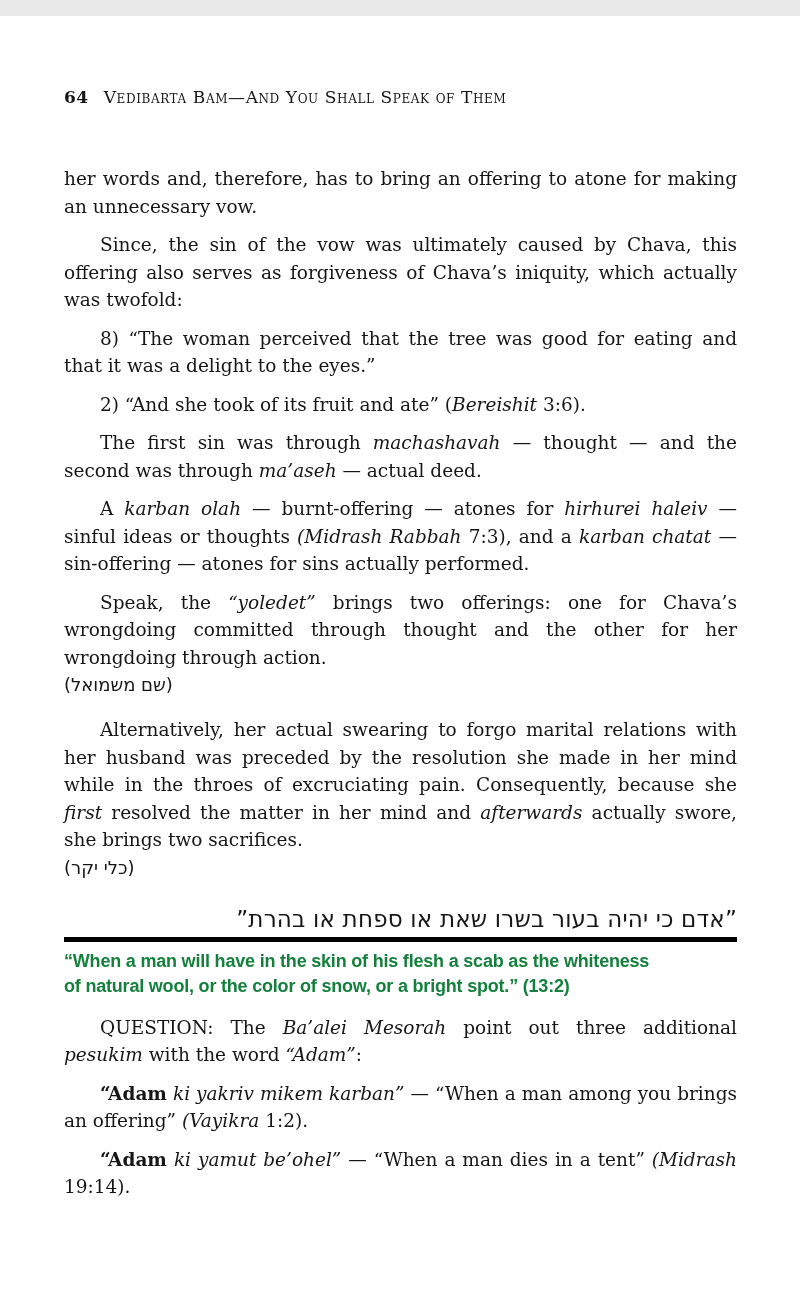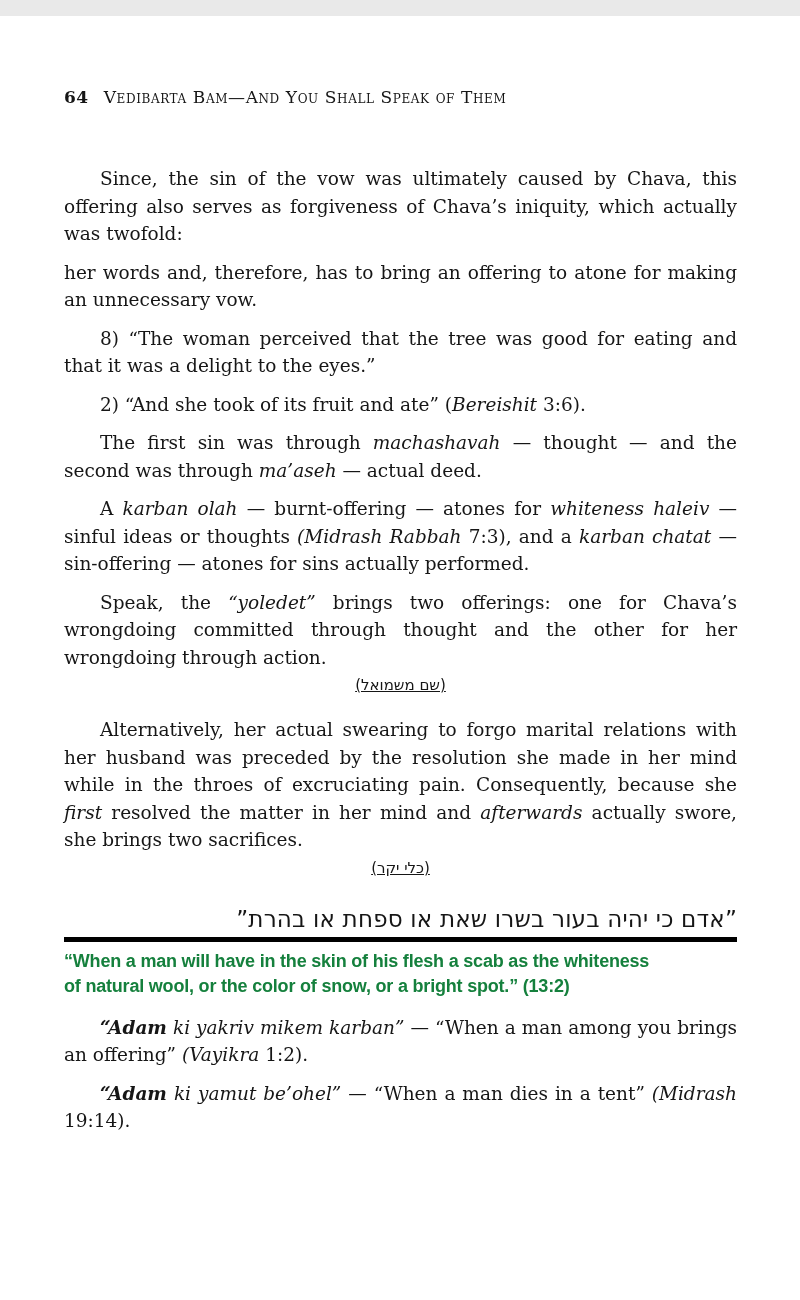--- a/index.html
+++ b/index.html
@@ -39,30 +39,29 @@
   .body-para {
     font-family: "DejaVu Serif", serif;
     font-size: 18.5px;
     line-height: 27.5px;
     text-align: justify;
     text-indent: 36px;
     margin: 0 0 11px 0;
   }
   .no-indent { text-indent: 0; }
   .seg-i  { font-style: italic; }
-  .seg-bi { font-weight: bold; font-style: italic; }
+  .seg-bi { font-weight: bold; }
   
   .attribution {
     font-family: "DejaVu Sans", sans-serif;
-    font-size: 15px;
+    font-size: 18px;
     line-height: 18px;
-    text-align: center;
+    text-align: left;
     direction: rtl;
     margin: -6px 0 18px 0;
-    text-decoration: underline;
   }
   .extra-gap { margin-bottom: 22px; }
   
   .section-heading-he {
     font-family: "DejaVu Sans", sans-serif;
     font-weight: normal;
     font-size: 23px;
     line-height: 28px;
     text-align: right;
     direction: rtl;
@@ -90,45 +89,46 @@
 <body>
 
 <div class="page" style="background: rgb(255, 255, 255); color: rgb(22, 22, 22);">
 
   <header class="running-head">
     <span class="page-num">64</span><span class="book-title">Vedibarta Bam—And You Shall Speak of Them</span>
   </header>
 
   <main>
 
+    <p class="body-para no-indent"><span>her words and, therefore, has to bring an offering to atone for making an unnecessary vow.</span></p>
+
     <p class="body-para"><span>Since, the sin of the vow was ultimately caused by Chava, this offering also serves as forgiveness of Chava’s iniquity, which actually was twofold:</span></p>
-
-    <p class="body-para no-indent"><span>her words and, therefore, has to bring an offering to atone for making an unnecessary vow.</span></p>
 
     <p class="body-para"><span>8) “The woman perceived that the tree was good for eating and that it was a delight to the eyes.”</span></p>
 
     <p class="body-para"><span>2) “And she took of its fruit and ate” (</span><span class="seg-i">Bereishit</span><span> 3:6).</span></p>
 
     <p class="body-para"><span>The first sin was through </span><span class="seg-i">machashavah</span><span> — thought — and the second was through </span><span class="seg-i">ma’aseh</span><span> — actual deed.</span></p>
 
-    <p class="body-para"><span>A </span><span class="seg-i">karban olah</span><span> — burnt-offering — atones for </span><span class="seg-i">whiteness haleiv</span><span> — sinful ideas or thoughts </span><span class="seg-i">(Midrash Rabbah</span><span> 7:3), and a </span><span class="seg-i">karban chatat</span><span> — sin-offering — atones for sins actually performed.</span></p>
+    <p class="body-para"><span>A </span><span class="seg-i">karban olah</span><span> — burnt-offering — atones for </span><span class="seg-i">hirhurei haleiv</span><span> — sinful ideas or thoughts </span><span class="seg-i">(Midrash Rabbah</span><span> 7:3), and a </span><span class="seg-i">karban chatat</span><span> — sin-offering — atones for sins actually performed.</span></p>
 
     <p class="body-para"><span>Speak, the </span><span class="seg-i">“yoledet”</span><span> brings two offerings: one for Chava’s wrongdoing committed through thought and the other for her wrongdoing through action.</span></p>
 
     <div class="attribution extra-gap" dir="rtl">(שם משמואל)</div>
 
     <p class="body-para"><span>Alternatively, her actual swearing to forgo marital relations with her husband was preceded by the resolution she made in her mind while in the throes of excruciating pain. Consequently, because she </span><span class="seg-i">first</span><span> resolved the matter in her mind and </span><span class="seg-i">afterwards</span><span> actually swore, she brings two sacrifices.</span></p>
 
     <div class="attribution" dir="rtl">(כלי יקר)</div>
 
     <section>
       <h2 class="section-heading-he" dir="rtl">”אדם כי יהיה בעור בשרו שאת או ספחת או בהרת”</h2>
       <div class="heading-rule" style="background: rgb(0, 0, 0);"></div>
       <p class="verse-translation">“When a man will have in the skin of his flesh a scab as the whiteness of natural wool, or the color of snow, or a bright spot.” (13:2)</p>
 
+      <p class="body-para"><span>QUESTION: The </span><span class="seg-i">Ba’alei Mesorah</span><span> point out three additional </span><span class="seg-i">pesukim</span><span> with the word </span><span class="seg-i">“Adam”</span><span>:</span></p>
 
       <p class="body-para"><span class="seg-bi">“Adam</span><span class="seg-i"> ki yakriv mikem karban”</span><span> — “When a man among you brings an offering” </span><span class="seg-i">(Vayikra</span><span> 1:2).</span></p>
 
       <p class="body-para"><span class="seg-bi">“Adam</span><span class="seg-i"> ki yamut be’ohel”</span><span> — “When a man dies in a tent” </span><span class="seg-i">(Midrash</span><span> 19:14).</span></p>
     </section>
 
   </main>
 </div>
 
 </body></html>

